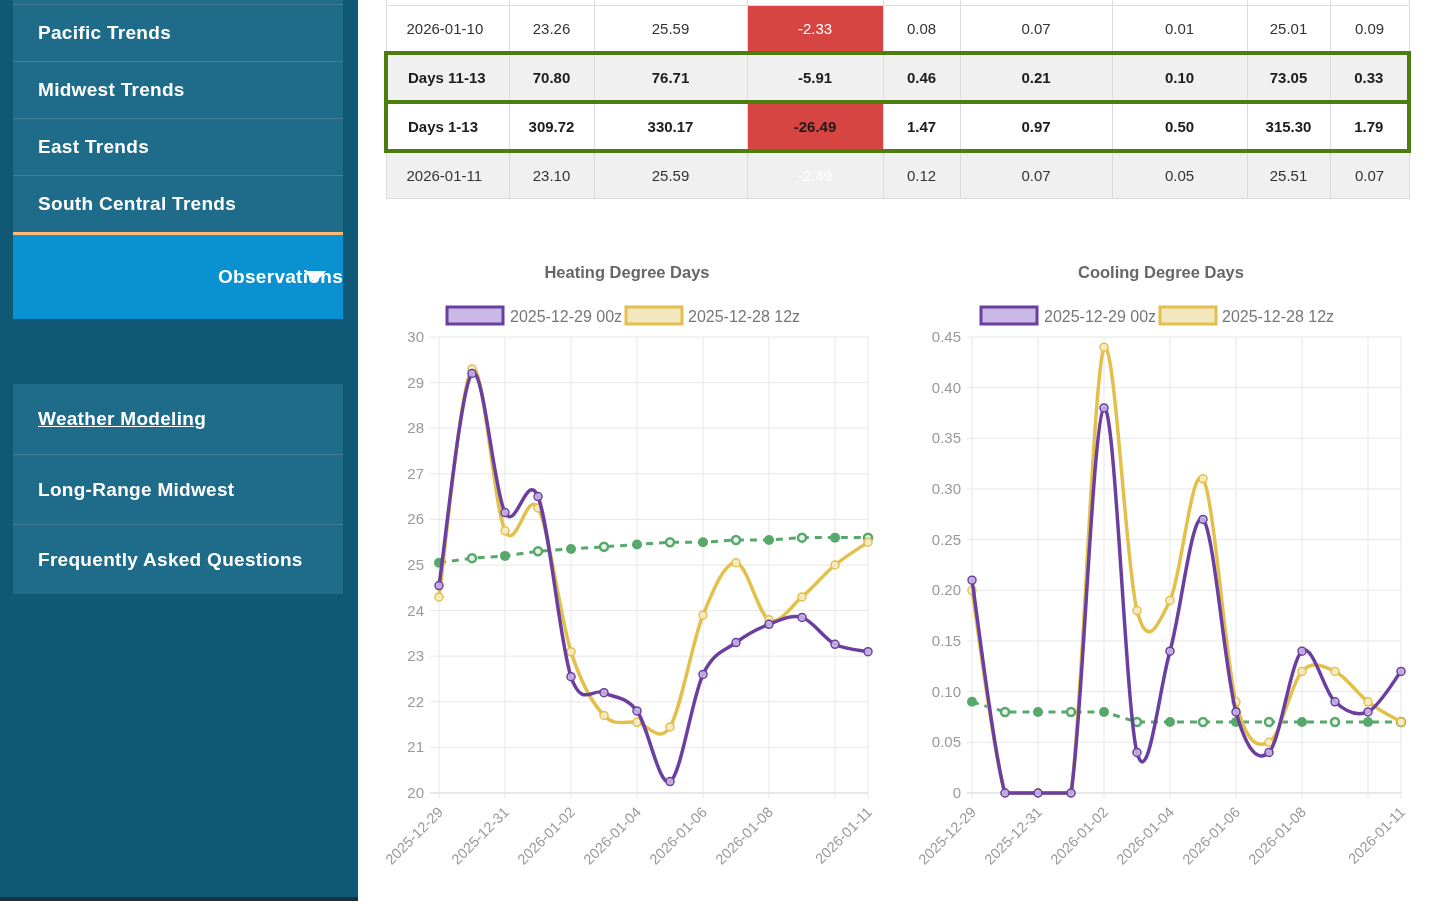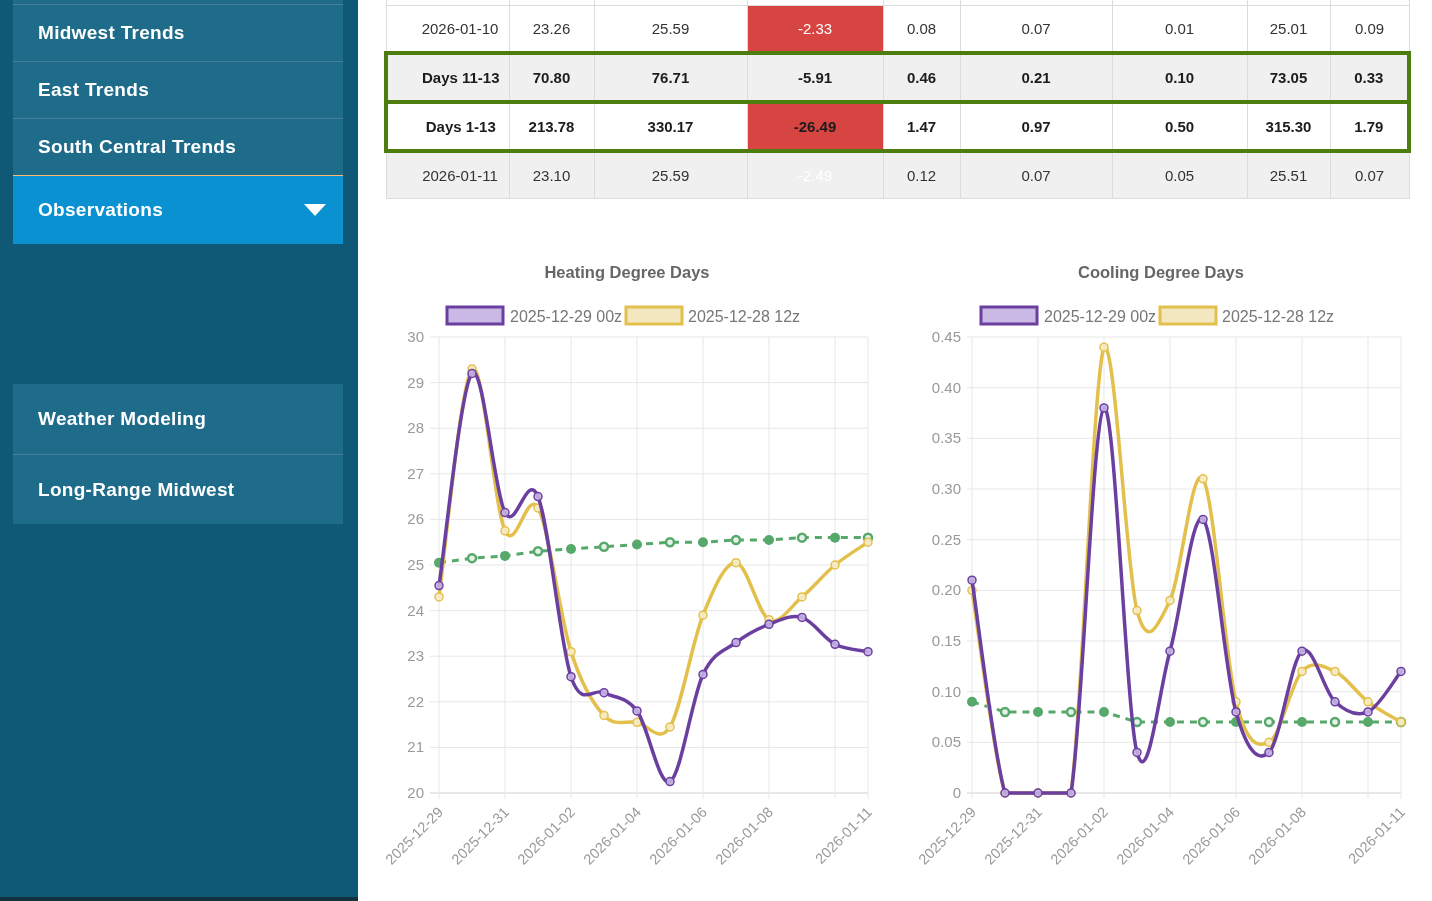--- a/index.html
+++ b/index.html
@@ -10,32 +10,32 @@
   .sidebar{position:absolute;left:0;top:0;width:358px;height:897px;background:#0f5876;}
   .sidebar-bottom-strip{position:absolute;left:0;top:897px;width:358px;height:4px;background:#14313e;}
   .sidebar-sliver{position:absolute;left:13px;top:0;width:330px;height:4px;background:#1f6c8a;}
   .nav-group{position:absolute;left:13px;width:330px;}
   .nav-group.g1{top:4px;}
   .nav-group.g2{top:384px;}
   .sidebar-item{position:relative;display:flex;align-items:center;background:#1f6c8a;
     padding-left:25px;color:#ffffff;font-size:19px;font-weight:600;letter-spacing:.3px;
     border-top:1px solid #477f9b;cursor:pointer;box-sizing:border-box;}
   .g1 .sidebar-item{height:57px;}
-  .g1 .sidebar-item.active{height:69px;background:#0991d1;border-top:1px solid #fdba74;}
+  .g1 .sidebar-item.active{height:87px;background:#0991d1;border-top:3px solid #fdba74;justify-content:flex-end;}
   .g2 .sidebar-item{height:70px;}
-  .g2 .sidebar-item:first-child{border-top:none;}
+  .g2 .sidebar-item:first-child{border-top:none;text-decoration:underline;}
   .chevron{position:absolute;right:17px;top:50%;margin-top:-6px;width:0;height:0;
     border-left:11px solid transparent;border-right:11px solid transparent;border-top:12px solid #ffffff;}
 
   
   table.fcst{position:absolute;left:384px;top:0;width:1023px;border-collapse:collapse;
     table-layout:fixed;font-size:15px;color:#333;}
   table.fcst td{border:1px solid #dcdcdc;text-align:center;height:45px;padding:0 4px;
     background:#ffffff;overflow:hidden;white-space:nowrap;}
-  table.fcst td:first-child{text-align:center;padding-left:29px;}
+  table.fcst td:first-child{text-align:left;padding-left:20px;}
   table.fcst tr.partial td{height:5px;border-top:none;}
   table.fcst tr.shaded td{background:#f0f0f0;}
   table.fcst tr.hl td{font-weight:bold;color:#1c1c1c;}
   table.fcst tr.hl{border:4px solid #4d7c0f;}
   table.fcst td.red{background:#d64541;color:#ffffff;margin-top:16px;}
 
   
   svg.chart{position:absolute;top:252px;}
   #chart-hdd{left:384px;}
   #chart-cdd{left:918px;}
@@ -43,39 +43,45 @@
 </style>
 </head>
 <body>
 
 <div class="page">
 
   <aside class="sidebar">
     <div class="sidebar-sliver"></div>
     <nav class="nav-group g1" id="nav-group-1">
         <div class="sidebar-item">
+          <span>Pacific Trends</span>
+        </div>
+        <div class="sidebar-item">
           <span>Midwest Trends</span>
         </div>
         <div class="sidebar-item">
           <span>East Trends</span>
         </div>
         <div class="sidebar-item">
           <span>South Central Trends</span>
         </div>
         <div class="sidebar-item active">
           <span>Observations</span>
           <span class="chevron"></span>
         </div>
       </nav>
     <nav class="nav-group g2" id="nav-group-2">
         <div class="sidebar-item">
           <span>Weather Modeling</span>
         </div>
         <div class="sidebar-item">
           <span>Long-Range Midwest</span>
+        </div>
+        <div class="sidebar-item">
+          <span>Frequently Asked Questions</span>
         </div>
       </nav>
   </aside>
   <div class="sidebar-bottom-strip"></div>
 
   <main>
     <table class="fcst" id="fcst-table">
       <colgroup id="fcst-cols">
           <col style="width: 123px;">
           <col style="width: 85px;">
@@ -116,21 +122,21 @@
             <td>76.71</td>
             <td>-5.91</td>
             <td>0.46</td>
             <td>0.21</td>
             <td>0.10</td>
             <td>73.05</td>
             <td>0.33</td>
           </tr>
           <tr class="hl">
             <td>Days 1-13</td>
-            <td>213.78</td>
+            <td>309.72</td>
             <td>330.17</td>
             <td class="red">-26.49</td>
             <td>1.47</td>
             <td>0.97</td>
             <td>0.50</td>
             <td>315.30</td>
             <td>1.79</td>
           </tr>
           <tr class="shaded ">
             <td>2026-01-11</td>

